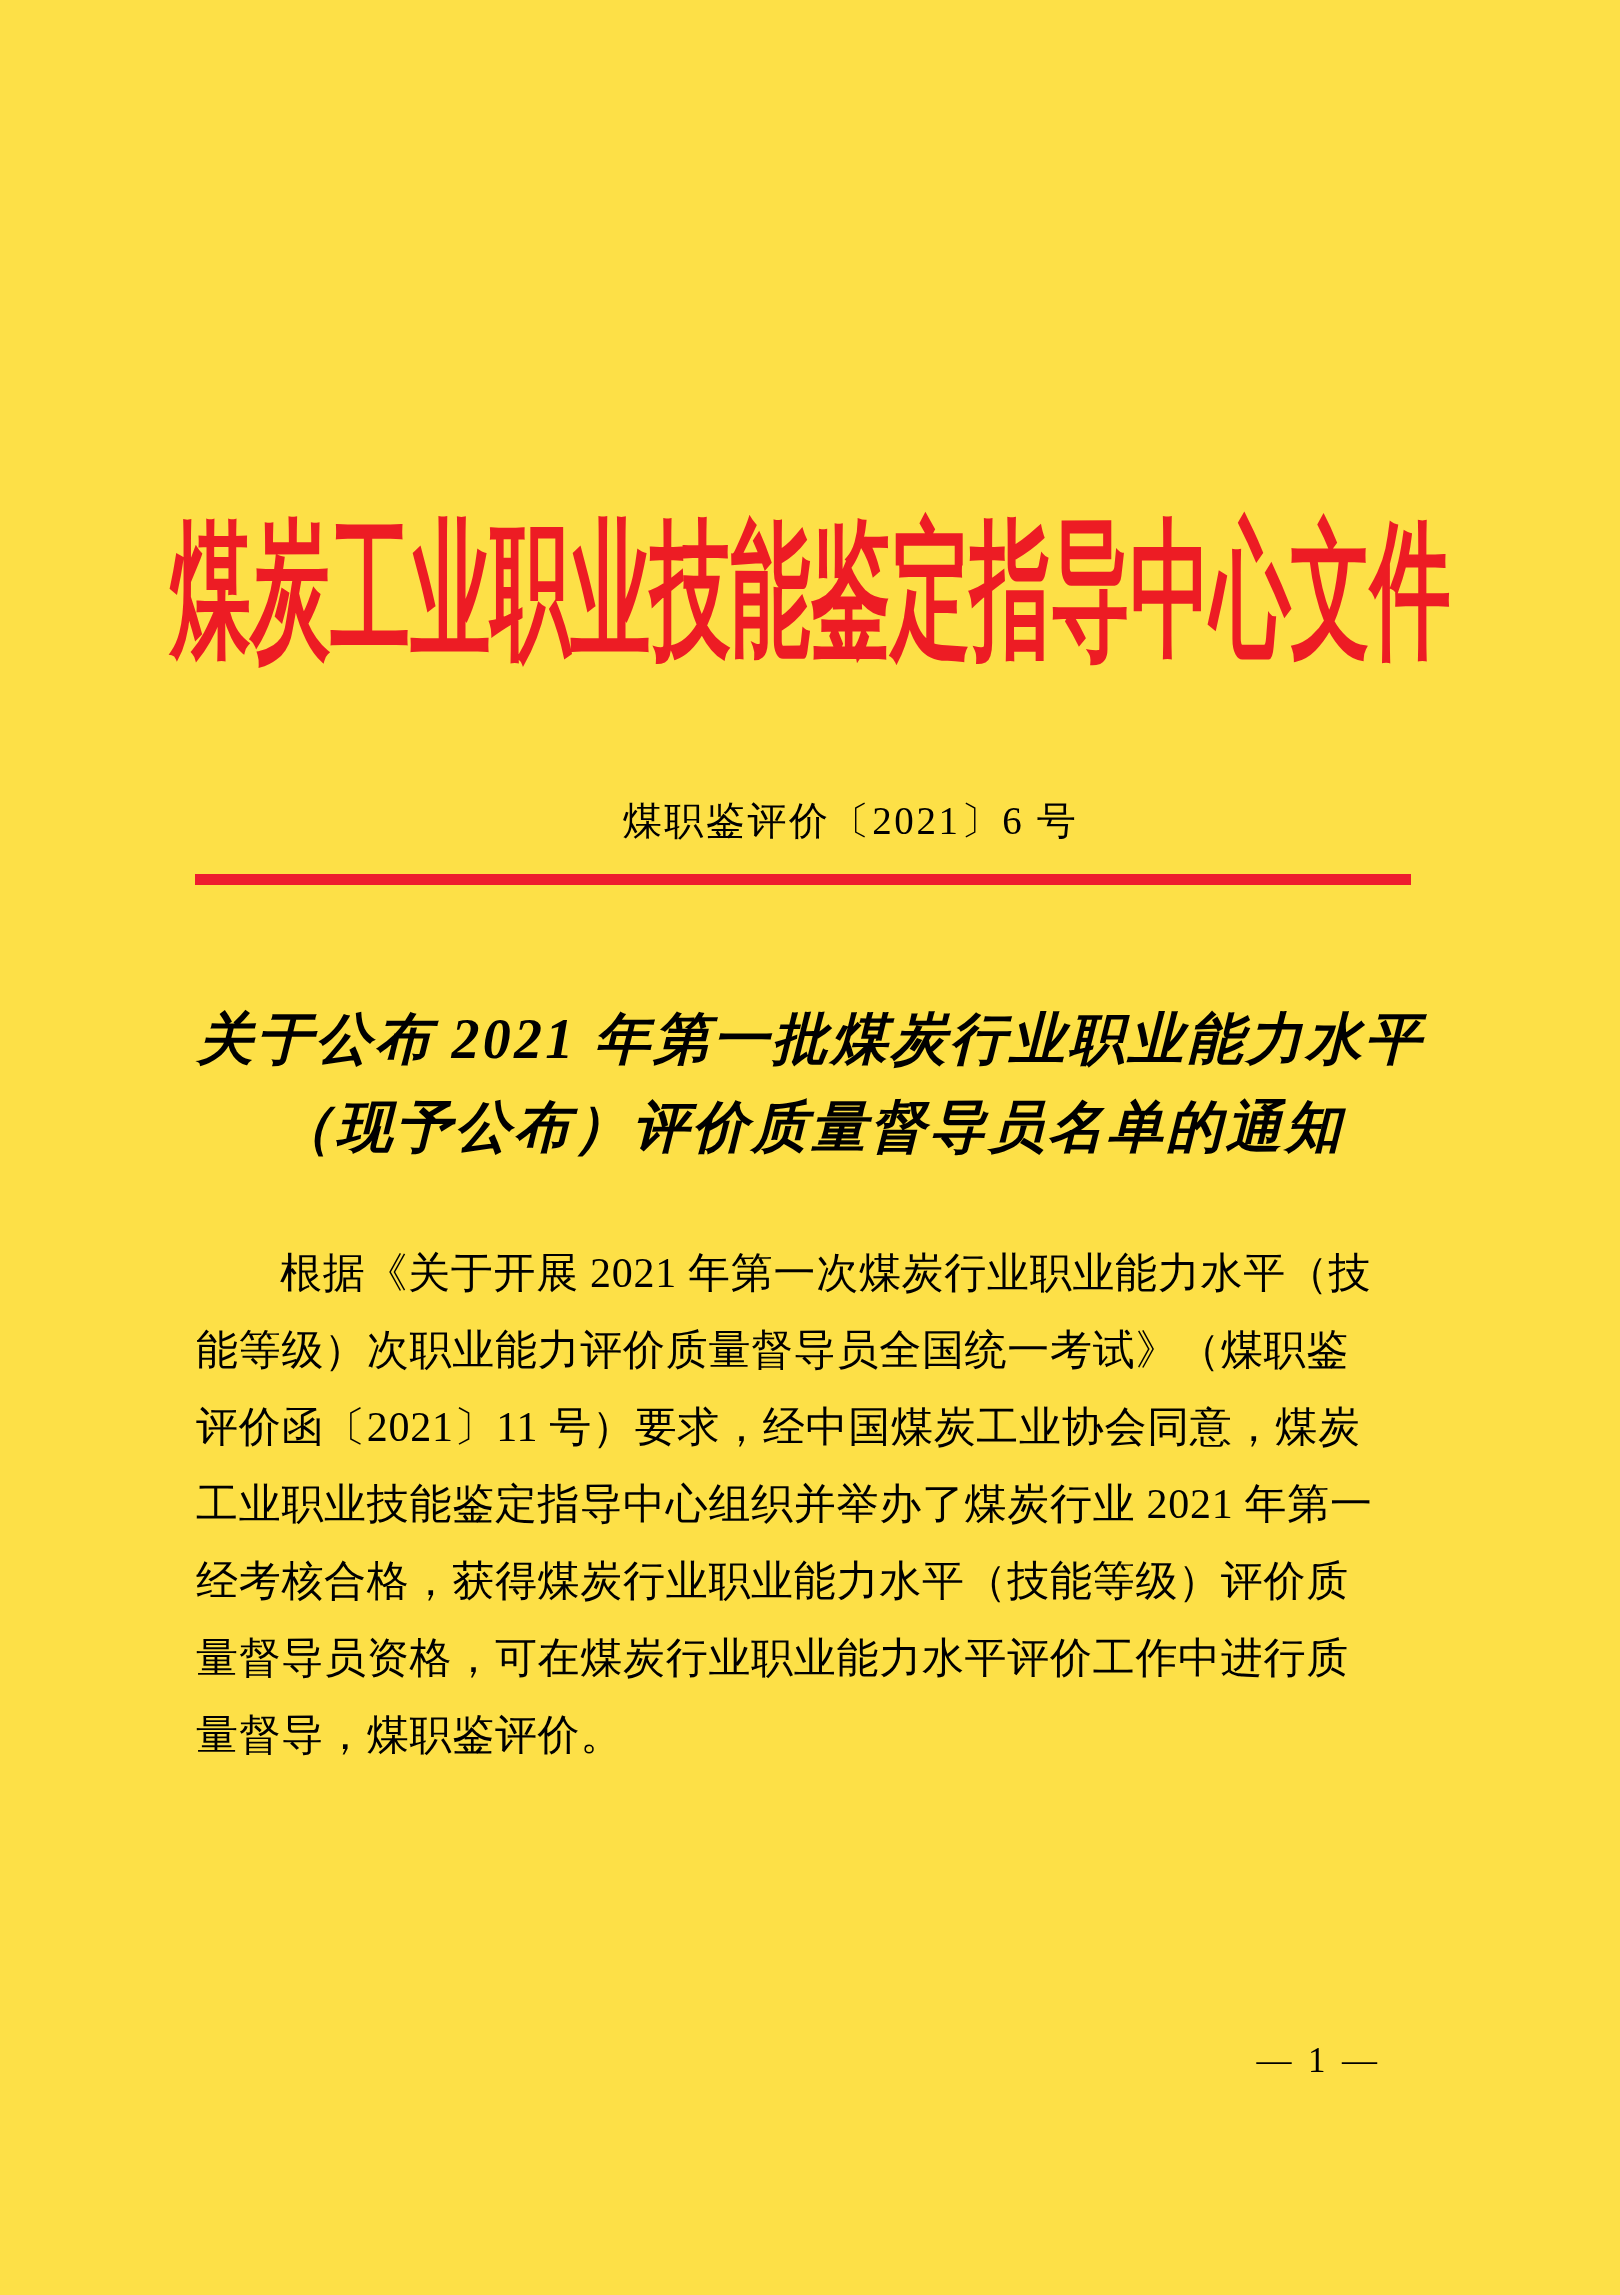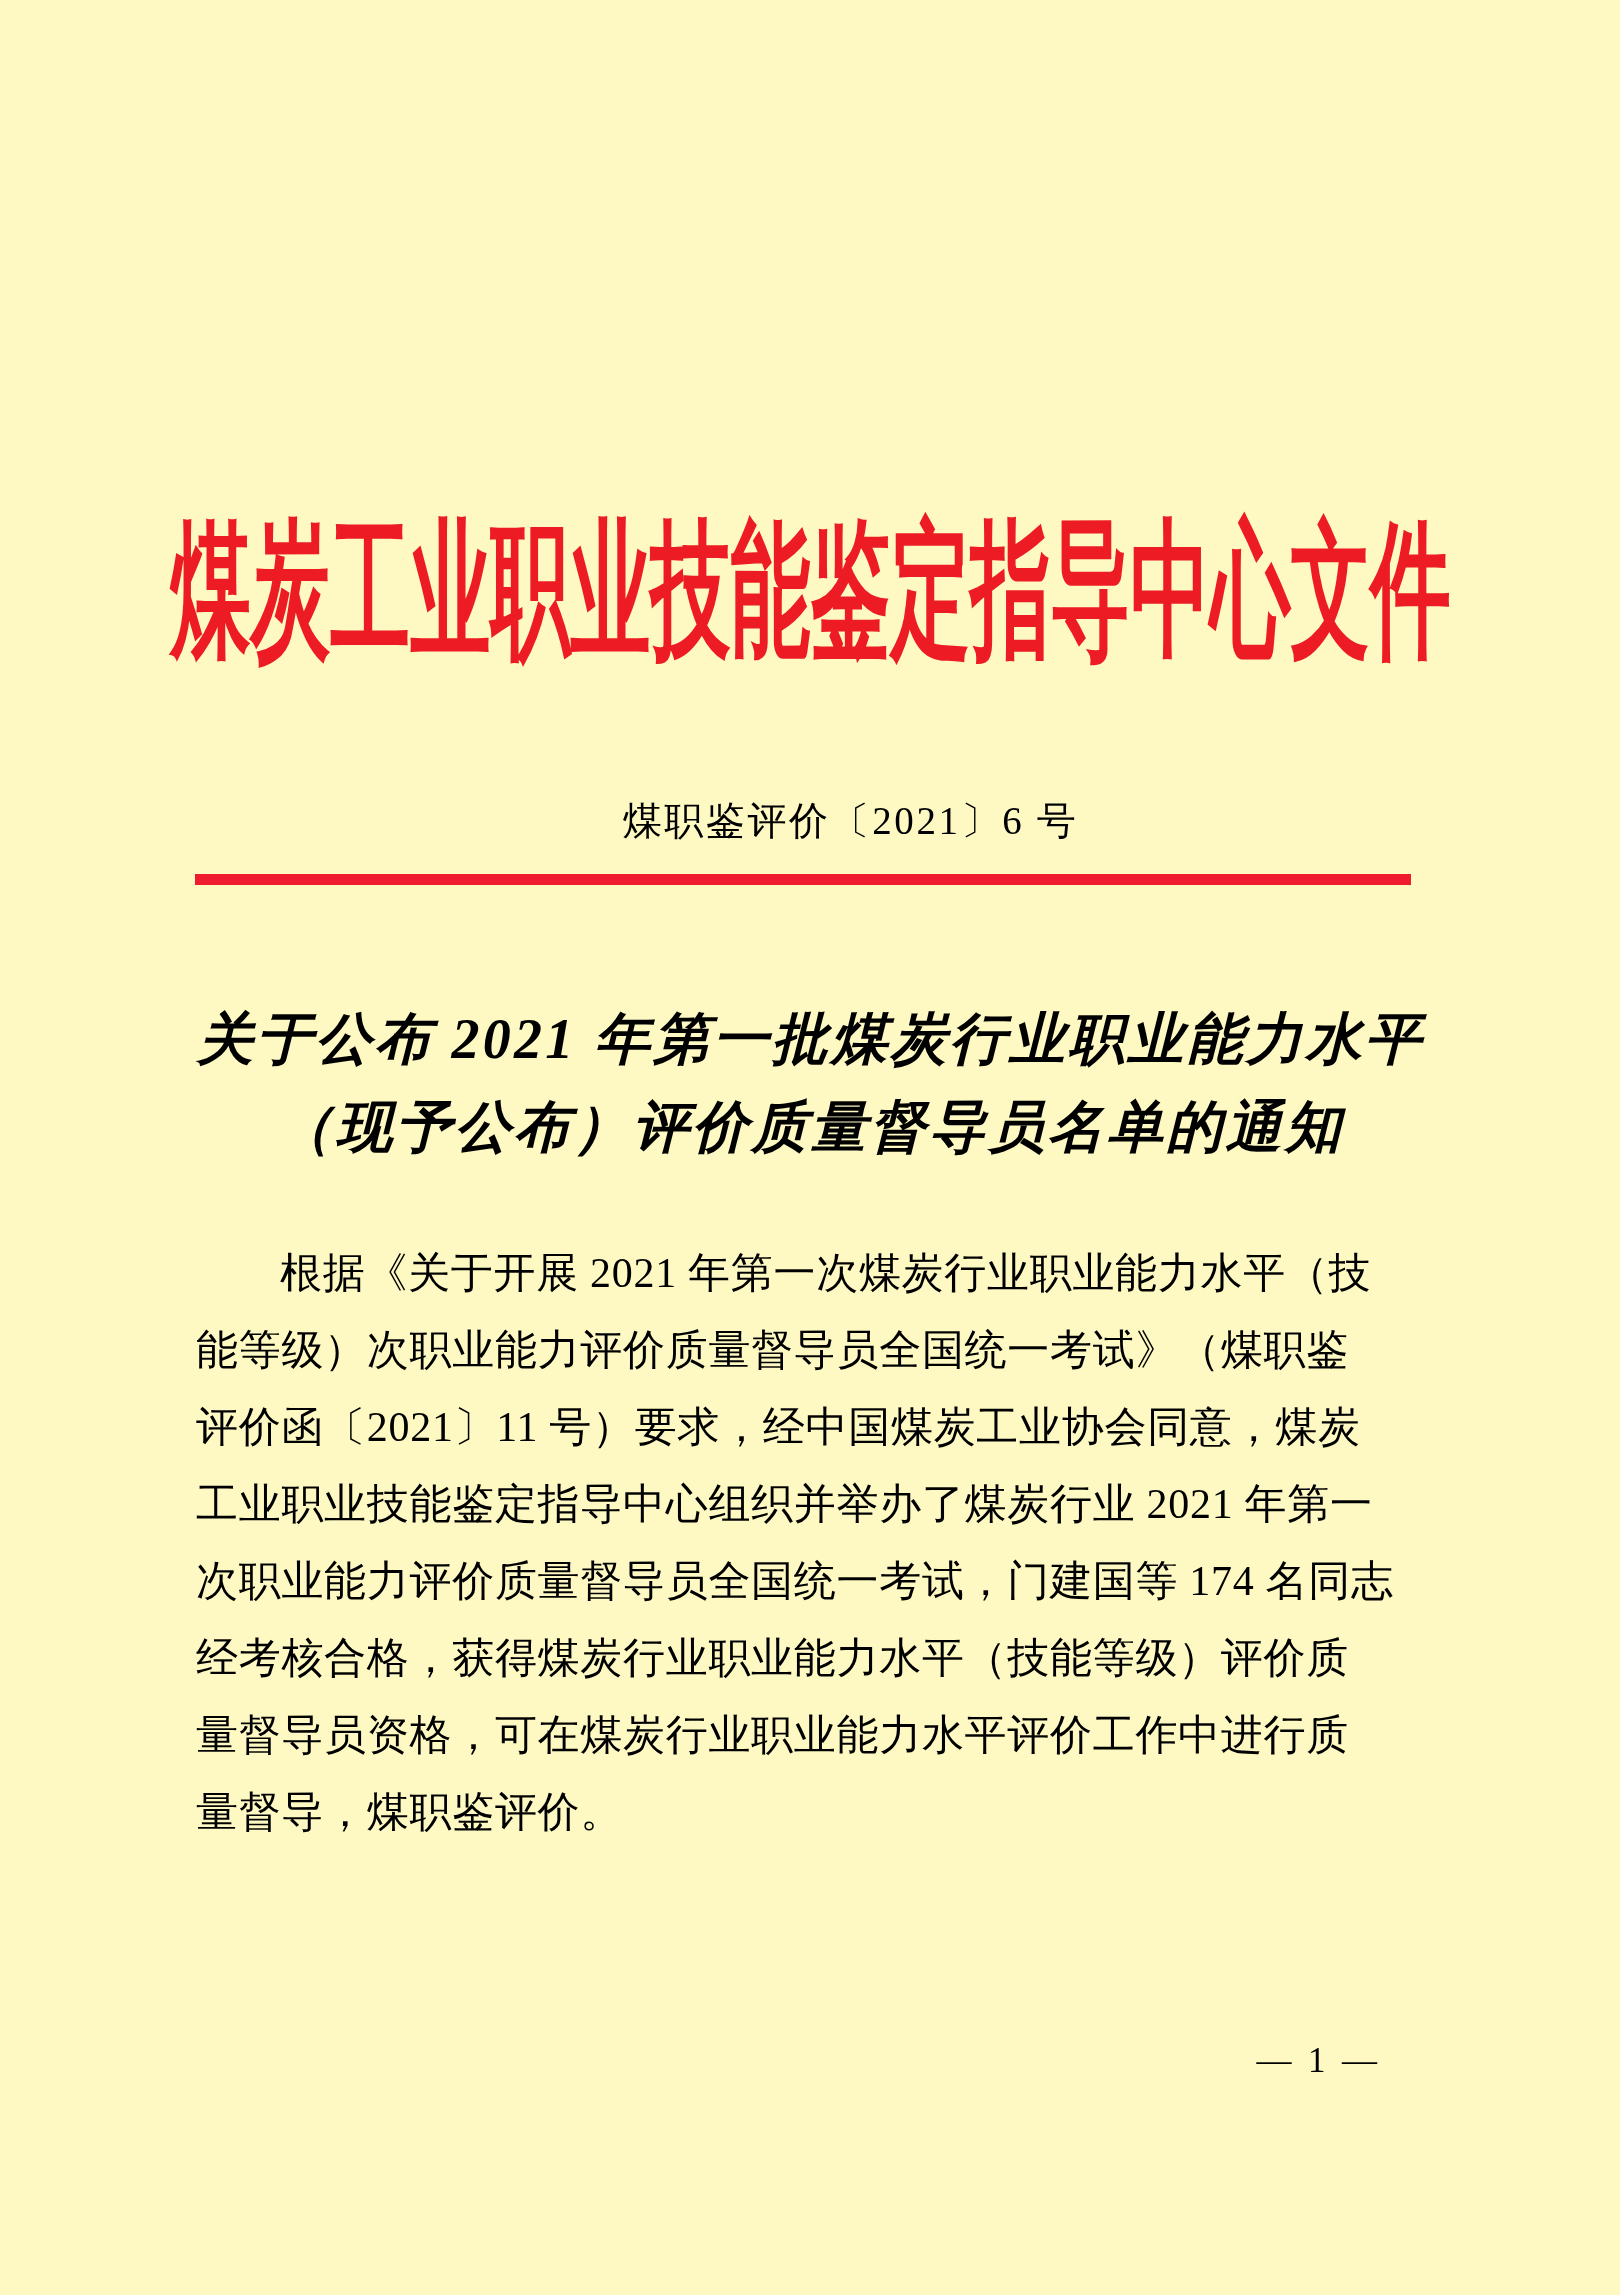--- a/index.html
+++ b/index.html
@@ -90,39 +90,38 @@
     top: 2041px;
     right: 240px;
     font-size: 35px;
     letter-spacing: 3.9px;
     white-space: nowrap;
   }
 </style>
 </head>
 <body>
 
-<div class="page" style="background: #fef9c3; color: rgb(0, 0, 0);">
+<div class="page" style="background: #fde047; color: rgb(0, 0, 0);">
 
   <div class="org-title" style="color: rgb(237, 28, 36);">煤炭工业职业技能鉴定指导中心文件</div>
 
   <div class="doc-number">煤职鉴评价〔2021〕6 号</div>
 
   <div class="red-line" style="background: rgb(238, 28, 46);"></div>
 
   <div class="doc-title">
     <div class="doc-title-line">关于公布 2021 年第一批煤炭行业职业能力水平</div>
     <div class="doc-title-line">（现予公布）评价质量督导员名单的通知</div>
   </div>
 
   <div class="body-text">
     <div class="body-line indent">根据《关于开展 2021 年第一次煤炭行业职业能力水平（技</div>
     <div class="body-line">能等级）次职业能力评价质量督导员全国统一考试》（煤职鉴</div>
     <div class="body-line">评价函〔2021〕11 号）要求，经中国煤炭工业协会同意，煤炭</div>
     <div class="body-line">工业职业技能鉴定指导中心组织并举办了煤炭行业 2021 年第一</div>
-    <div class="body-line">次职业能力评价质量督导员全国统一考试，门建国等 174 名同志</div>
     <div class="body-line">经考核合格，获得煤炭行业职业能力水平（技能等级）评价质</div>
     <div class="body-line">量督导员资格，可在煤炭行业职业能力水平评价工作中进行质</div>
     <div class="body-line">量督导，煤职鉴评价。</div>
   </div>
 
   <div class="page-number">— 1 —</div>
 
 </div>
 
 

